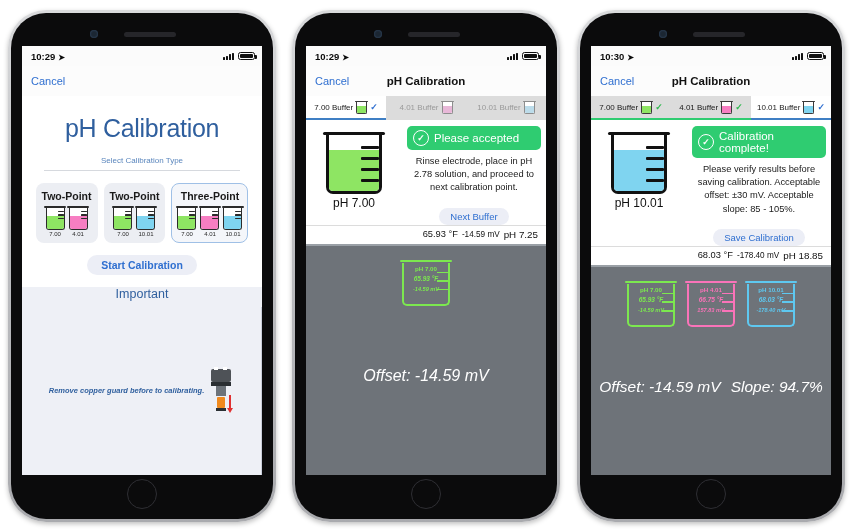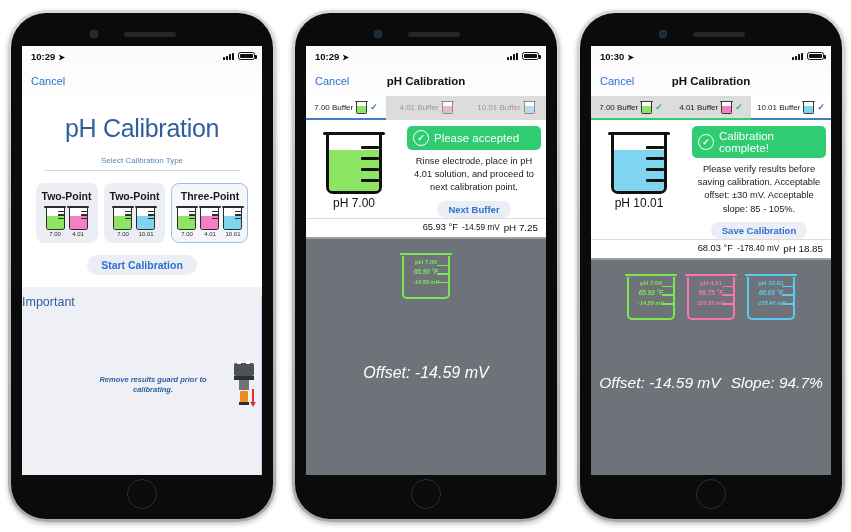--- a/index.html
+++ b/index.html
@@ -179,22 +179,22 @@
   .beaker .ticks i { display:block; height:1.4px; background:#2b2b2b; margin-bottom:2px; border-radius:.5px;}
 
   .s1-start {
     display:flex; justify-content:center; padding:12px 0 12px 0;align-items:flex-end;
   }
   .pill {
     background:#eceef6; color:#2f6fd0; font-size:10.5px; font-weight:bold;
     padding:4px 14px; border-radius:11px;
   }
   .s1-important {
-    flex:1; background:#eef0f6; padding:8px 0 0 0;
-    display:flex; flex-direction:row;
+    flex:1; background:#eef0f6; padding:0 0 0 0;
+    display:flex; flex-direction:column;
   }
   .imp-title { text-align:center; color:#2f5f9e; font-size:12.5px; padding-bottom:6px; }
   .imp-row { flex:1; display:flex; }
   .imp-col {
     flex:1; display:flex; align-items:center; justify-content:center; gap:4px;
     padding:0 4px;
   }
   .imp-col.left { border-right:1px solid #c9cedb; }
   .imp-text {
     font-size:7.5px; font-style:italic; font-weight:bold;
@@ -252,22 +252,22 @@
     width:16px; height:16px; border-radius:50%;
     border:1.6px solid #fff; display:flex; align-items:center;
     justify-content:center; font-size:9px; font-weight:bold; flex:0 0 16px;
   }
   .banner-text { font-size:11.5px; }
   .instructions {
     font-size:9.3px; color:#1a1a1a; text-align:center;
     line-height:1.42; padding:5px 2px 4px 2px;
   }
   .action-pill {
-    background:#eceef6; color:#2f6fd0; font-size:9.5px; font-weight:bold;
-    padding:3px 11px; border-radius:10px; margin-top:2px;
+    background:#eceef6; color:#2f6fd0; font-size:9.5px; font-weight:normal;
+    padding:3px 11px; border-radius:10px; margin-top:9px;
   }
   .readout-row {
     flex:0 0 auto; background:#fff; border-top:1px solid #dcdcdc;
     display:flex; justify-content:flex-end; align-items:center;
     padding:3px 8px 4px 0; gap:4px;
   }
   .ro-temp { font-size:9.3px; color:#111; }
   .ro-mv { font-size:8.2px; color:#111; }
   .ro-ph { font-size:9.8px; color:#111; }
 
@@ -456,21 +456,21 @@
           </div>
 
           <div class="s1-start">
             <div class="pill">Start Calibration</div>
           </div>
 
           <div class="s1-important">
             <div class="imp-title">Important</div>
             <div class="imp-row">
               <div class="imp-col left">
-                <div class="imp-text">Remove results guard prior to calibrating.</div>
+                <div class="imp-text">Remove copper guard before to calibrating.</div>
                 <div class="probe1">
                   <div class="cap"></div>
                     <div class="notch"></div>
                     <div class="notch2"></div>
                   <div class="band"></div>
                     <div class="neck"></div>
                     <div class="cu"></div>
                   <div class="cu2"></div>
                     <div class="arrow"></div>
                 </div>
@@ -563,21 +563,21 @@
                   <i></i>
                 </div>
             </div>
             <div class="bb-label">pH 7.00</div>
           </div>
           <div class="tp-right">
             <div class="banner">
               <span class="circ">✓</span>
               <span class="banner-text">Please accepted</span>
             </div>
-            <div class="instructions">Rinse electrode, place in pH 4.01 solution, and proceed to next calibration point.</div>
+            <div class="instructions">Rinse electrode, place in pH 2.78 solution, and proceed to next calibration point.</div>
             <div class="action-pill">Next Buffer</div>
           </div>
         </div>
 
         <div class="readout-row">
           <span class="ro-temp">65.93 °F</span>
           <span class="ro-mv">-14.59 mV</span>
           <span class="ro-ph">pH 7.25</span>
         </div>
 

